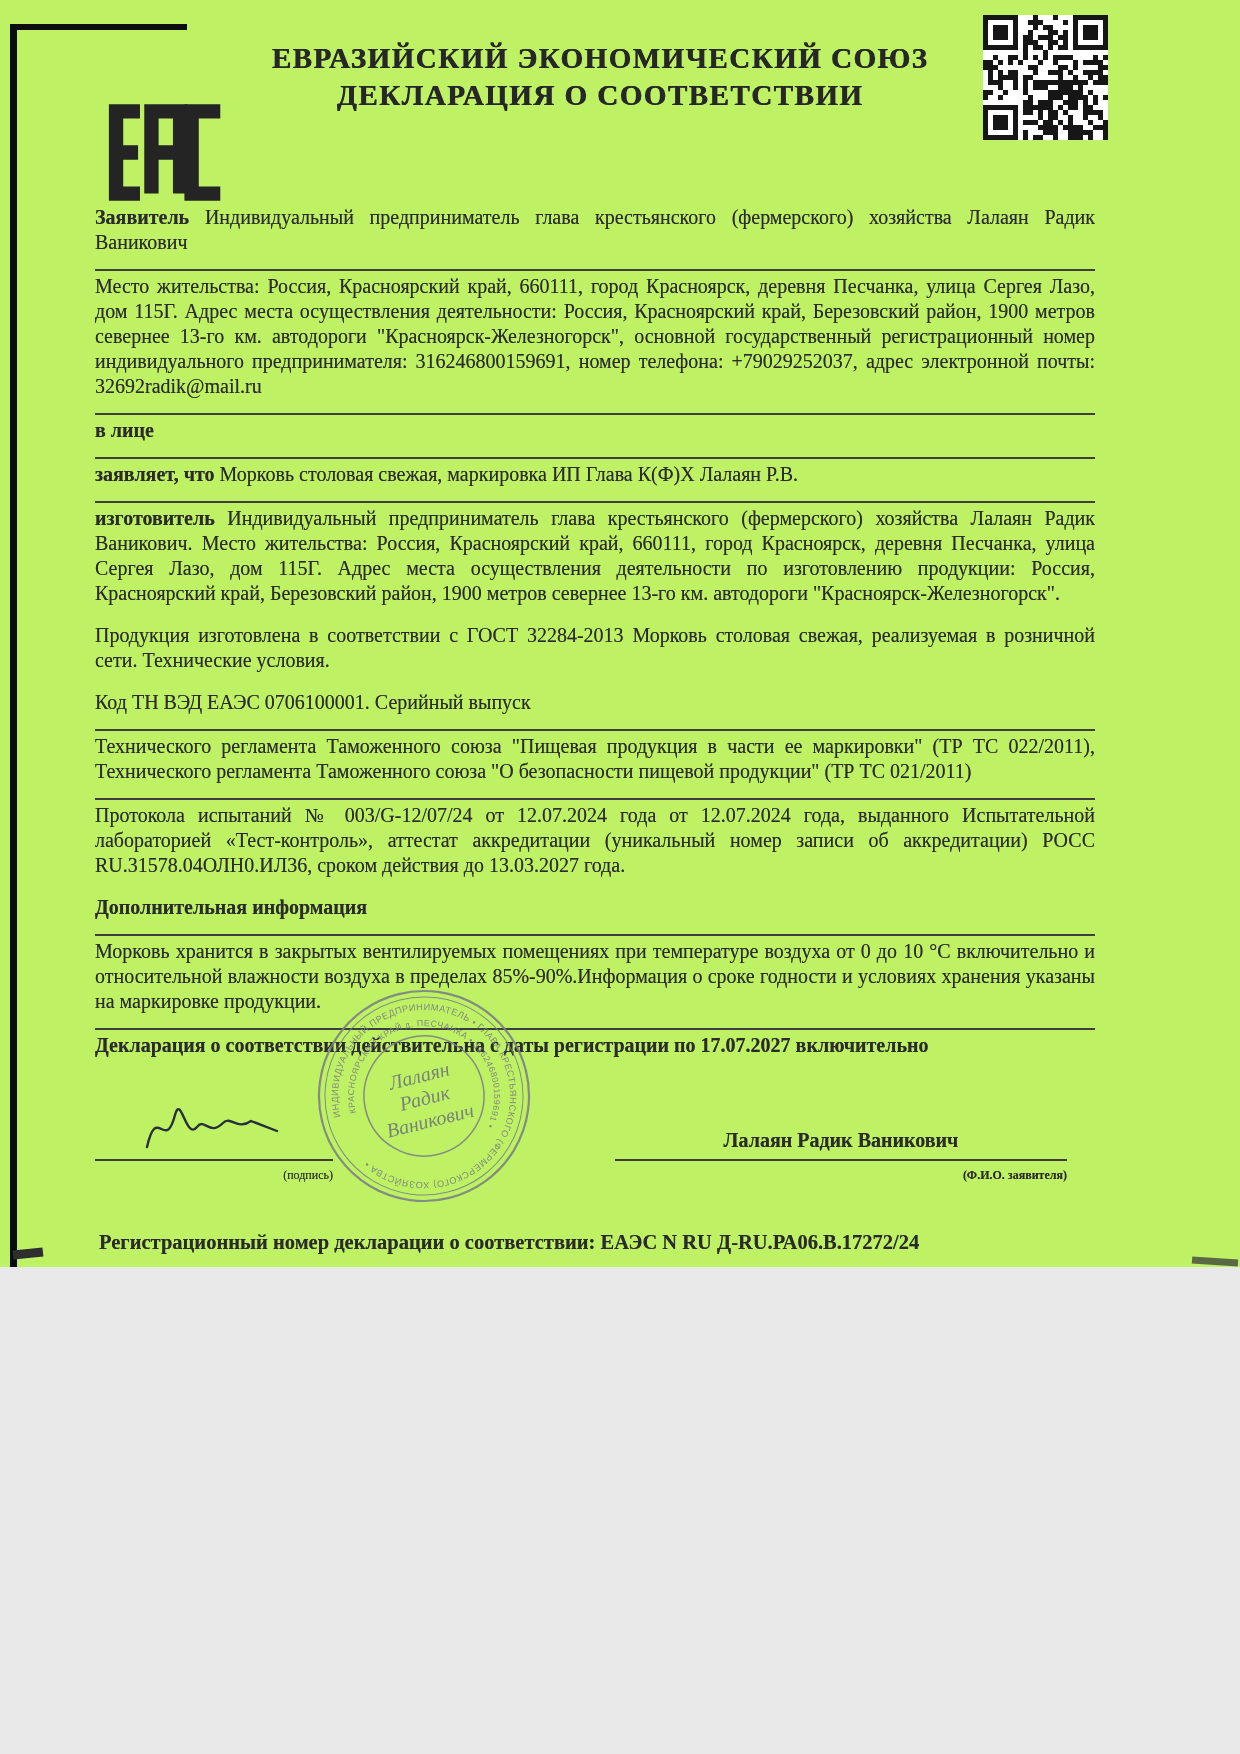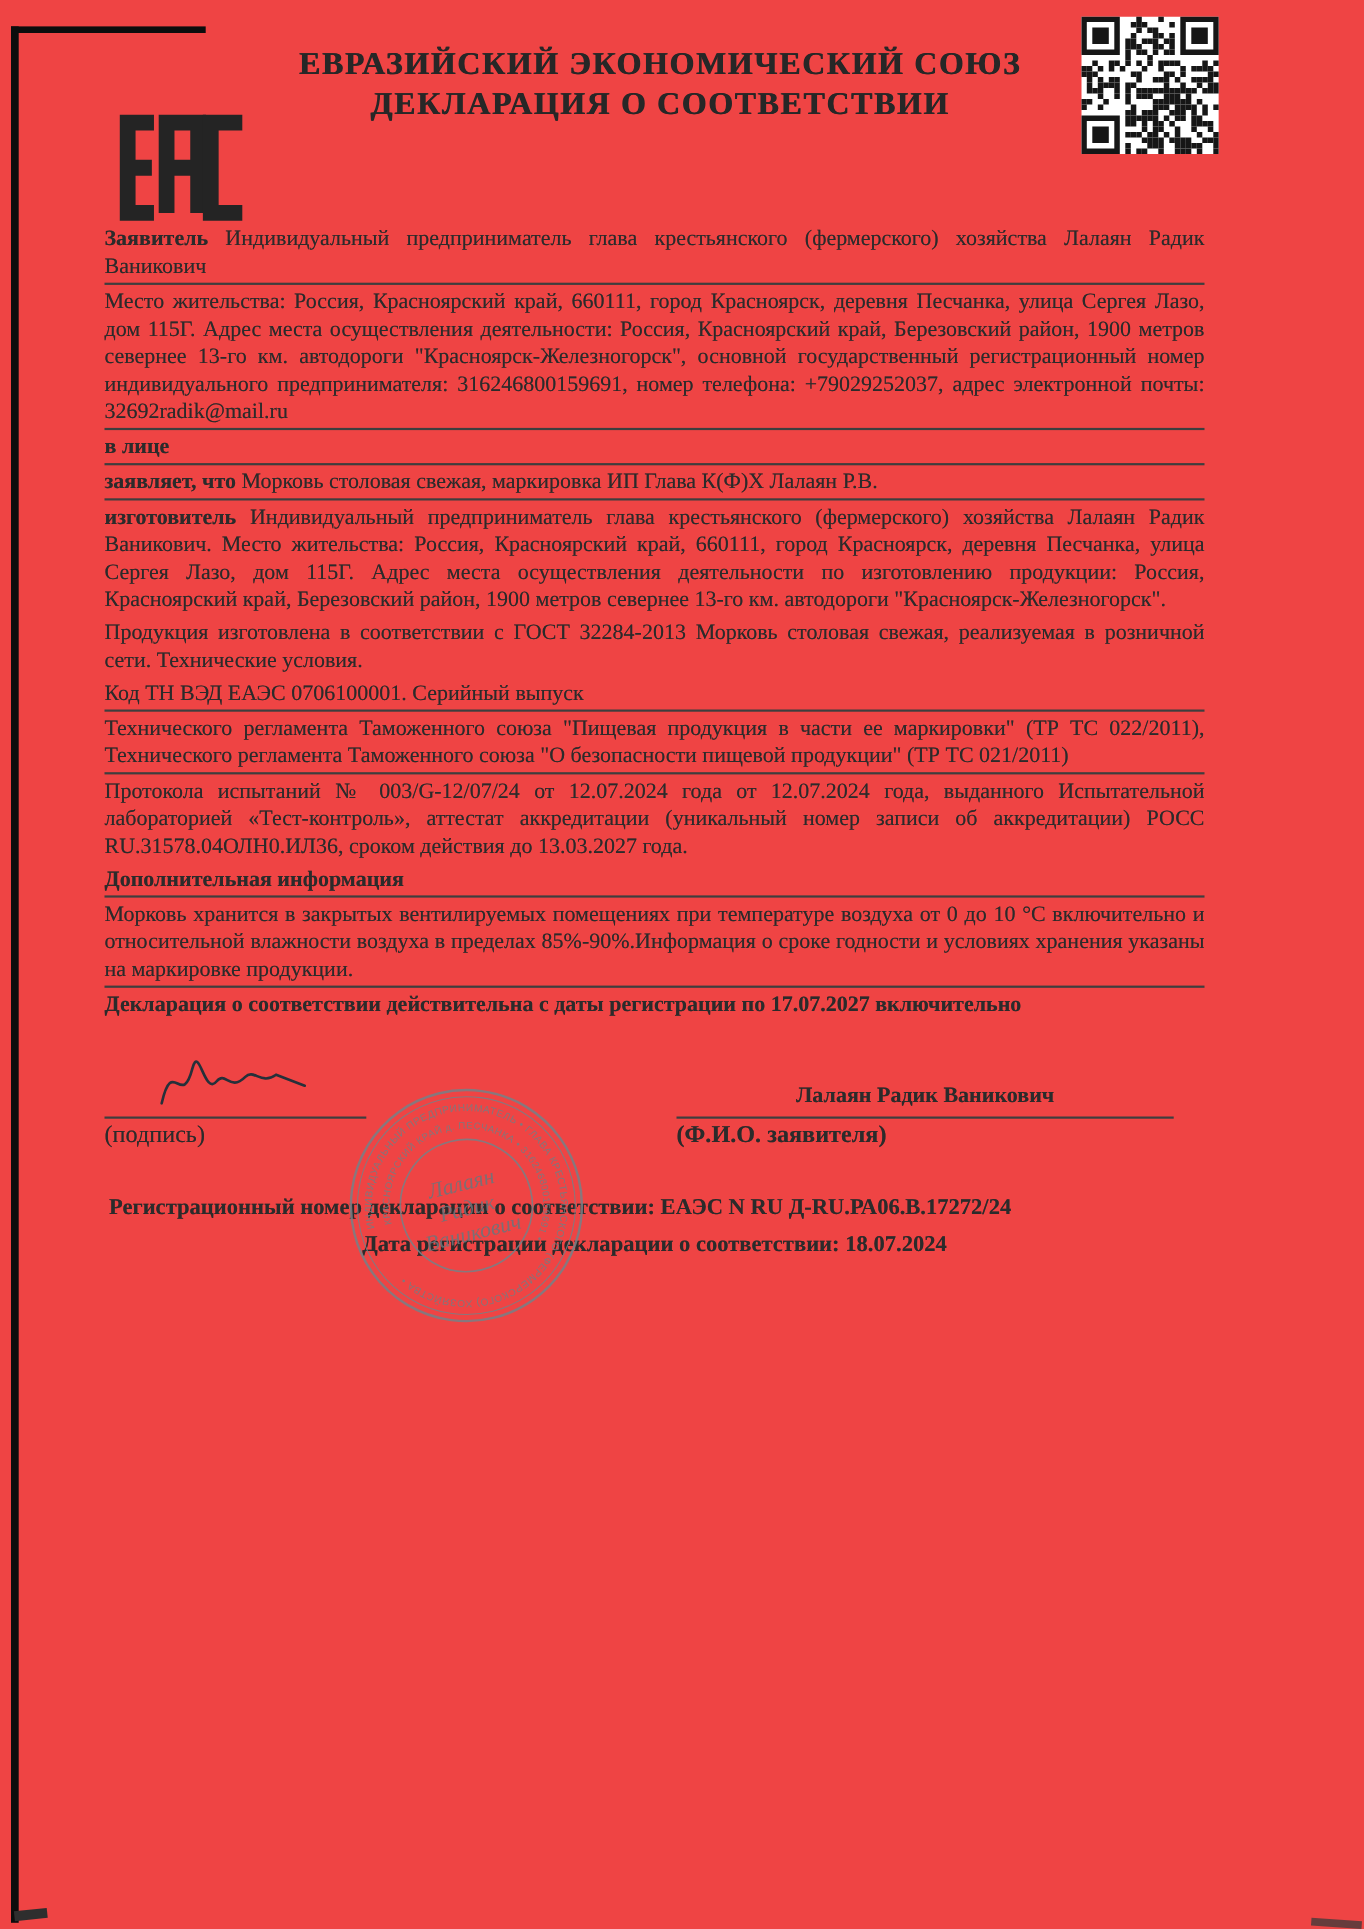--- a/index.html
+++ b/index.html
@@ -1,39 +1,39 @@
 <!DOCTYPE html>
 <html><head>
 <meta charset="utf-8">
 <style>
   html,body{margin:0;padding:0;background:#e9e9e9;}
-  .page{position:relative;width:1240px;height:1754px;background:#ef4444;overflow:hidden;
+  .page{position:relative;width:1240px;height:1267px;background:#bef264;overflow:hidden;
         font-family:"Liberation Serif",serif;color:#2b2b2b;}
   
   .scan-line-left{position:absolute;left:10px;top:24px;width:7px;height:1724px;background:#0d0d0d;}
   .scan-line-top{position:absolute;left:10px;top:24px;width:177px;height:6px;background:#0d0d0d;}
   .scan-mark-bl{position:absolute;left:13px;bottom:9px;width:30px;height:9px;background:#2e2e2e;transform:rotate(-6deg);}
   .scan-mark-br{position:absolute;right:2px;bottom:2px;width:46px;height:7px;background:#3a3a3a;transform:rotate(4deg);opacity:.75;}
   
   .doc-title{position:absolute;top:40px;left:150px;width:900px;text-align:center;font-weight:bold;
              font-size:29px;line-height:37px;letter-spacing:1.5px;color:#272727;text-shadow:.6px 0 0 #272727;}
   .eac-logo{position:absolute;left:94px;top:98px;}
   .qr{position:absolute;left:983px;top:15px;}
   
   .content{position:absolute;left:95px;top:202px;width:1000px;font-size:20px;line-height:25px;
            text-align:justify;text-shadow:0 0 .4px rgba(40,40,40,.55);}
-  p.sec{margin:0;padding:3px 0 2px;}
+  p.sec{margin:0;padding:3px 0 14px;}
   .ruled{border-bottom:2px solid #3e3e3e;padding-bottom:6px;margin-bottom:2px;}
   .bold{font-weight:bold;}
   
   .sig-row{display:flex;justify-content:space-between;align-items:flex-end;margin-top:14px;min-height:100px;}
   .sig-left{width:238px;text-align:center;}
   .sig-right{width:452px;text-align:center;margin-right:28px;font-weight:bold;}
   .sig-line{border-top:2px solid #3e3e3e;margin-top:2px;}
-  .caption{font-size:22px;line-height:22px;padding-top:3px;text-align:left;}
+  .caption{font-size:12px;line-height:22px;padding-top:3px;text-align:right;}
   .sig-name{font-size:20px;padding-bottom:4px;}
   .signature-svg{display:block;margin:0 auto;}
   
   .footer-reg{margin:44px 4px 0;font-weight:bold;font-size:20.5px;text-align:left;}
   .footer-date{margin:8px 0 0;font-weight:bold;font-size:20.5px;text-align:center;}
   
   .stamp{position:absolute;left:310px;top:982px;width:228px;height:228px;opacity:.88;z-index:5;pointer-events:none;}
   .stamp text{font-family:"Liberation Sans",sans-serif;}
   .stamp .stamp-name{font-family:"Liberation Serif",serif;font-style:italic;}
 </style>

